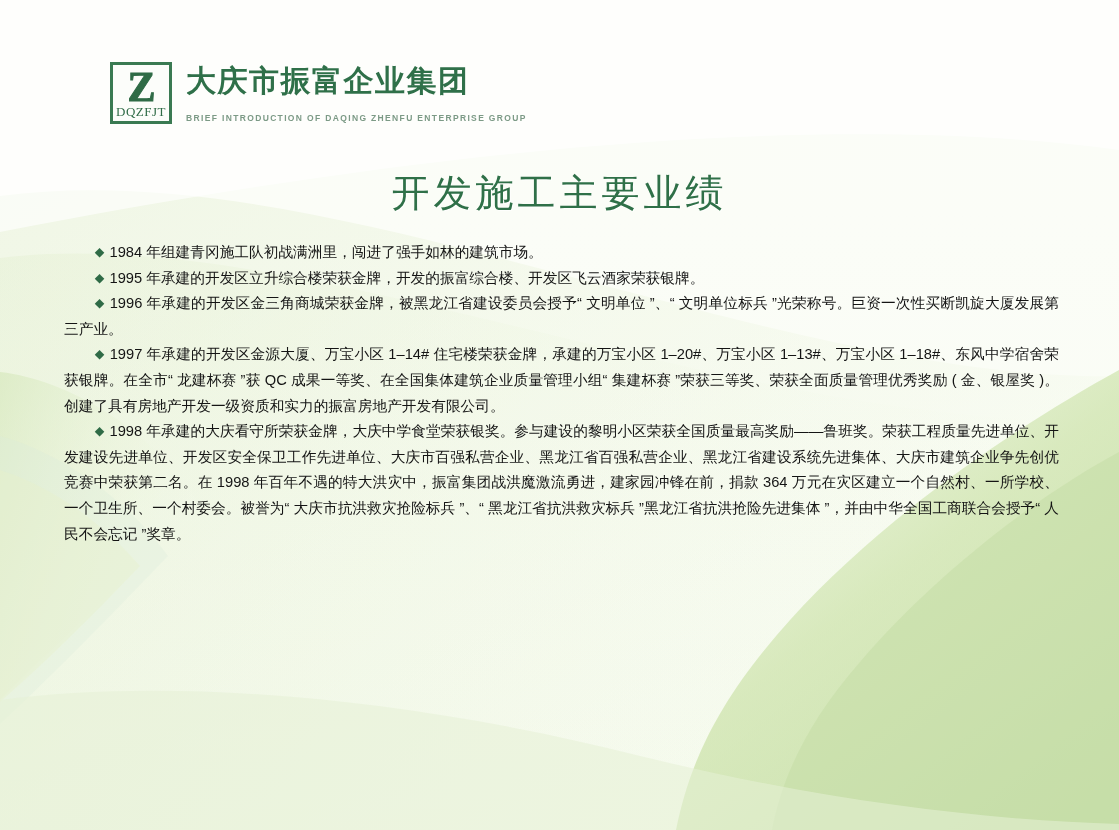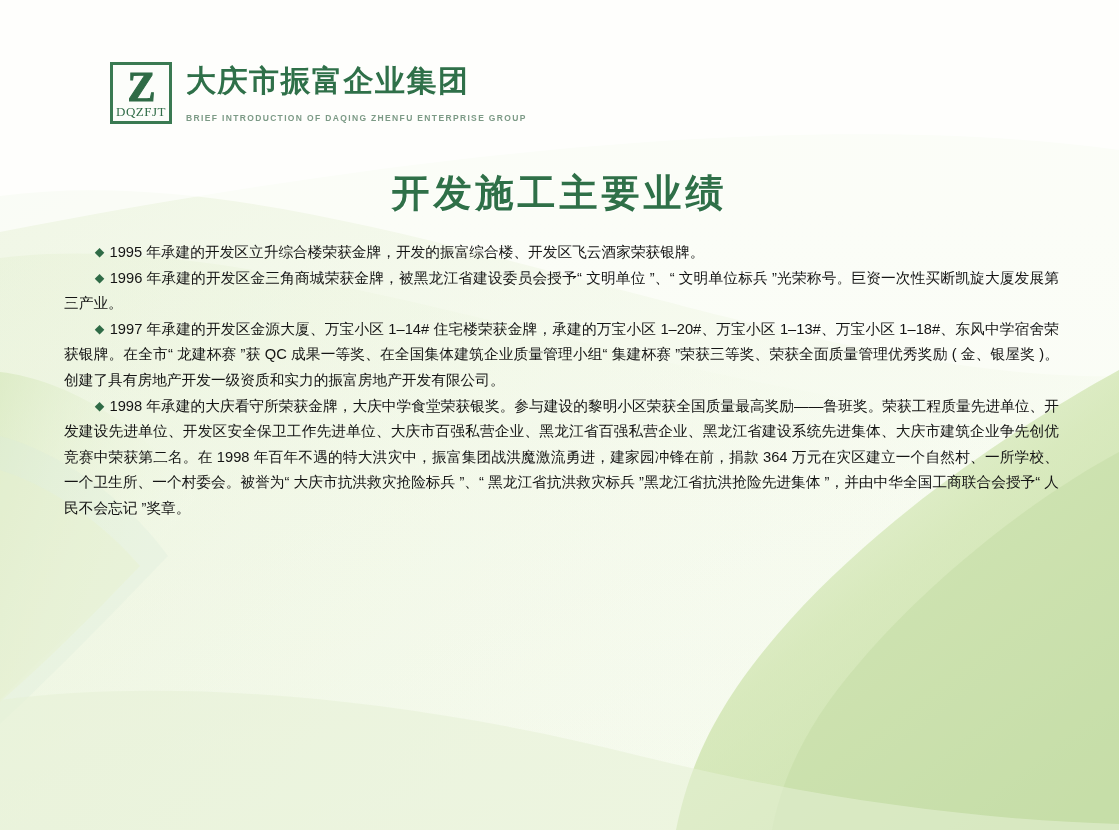--- a/index.html
+++ b/index.html
@@ -55,21 +55,21 @@
   }
   .brand-en{
     font-size:8.5px;font-weight:700;color:#7c9a86;
     letter-spacing:1.35px;line-height:1;margin-top:16px;
   }
 
   
   .doc-title{
     position:absolute;left:0;right:0;top:168px;
     text-align:center;
-    font-size:38px;font-weight:700;
+    font-size:38px;font-weight:400;
     letter-spacing:4px;
     color:#2f7048;
     text-shadow:1px 1px 0 rgba(255,255,255,.7);
   }
 
   
   .content{
     position:absolute;left:64px;top:240px;
     width:995px;
     color:#141414;
@@ -148,19 +148,20 @@
     </div>
     <div class="brand">
       <div class="brand-cn">大庆市振富企业集团</div>
       <div class="brand-en">BRIEF INTRODUCTION OF DAQING ZHENFU ENTERPRISE GROUP</div>
     </div>
   </div>
 
   <div class="doc-title">开发施工主要业绩</div>
 
   <div class="content" id="body-content">
+      <div class="para indent" id="p-1984"><span class="bullet">◆</span><span>1984 年组建青冈施工队初战满洲里，闯进了强手如林的建筑市场。</span></div>
       <div class="para indent" id="p-1995"><span class="bullet">◆</span><span>1995 年承建的开发区立升综合楼荣获金牌，开发的振富综合楼、开发区飞云酒家荣获银牌。</span></div>
       <div class="para indent" id="p-1996"><span class="bullet">◆</span><span>1996 年承建的开发区金三角商城荣获金牌，被黑龙江省建设委员会授予“ 文明单位 ”、“ 文明单位标兵 ”光荣称号。巨资一次性买断凯旋大厦发展第三产业。</span></div>
       <div class="para indent" id="p-1997"><span class="bullet">◆</span><span>1997 年承建的开发区金源大厦、万宝小区 1–14# 住宅楼荣获金牌，承建的万宝小区 1–20#、万宝小区 1–13#、万宝小区 1–18#、东风中学宿舍荣获银牌。在全市“ 龙建杯赛 ”获 QC 成果一等奖、在全国集体建筑企业质量管理小组“ 集建杯赛 ”荣获三等奖、荣获全面质量管理优秀奖励 ( 金、银屋奖 )。创建了具有房地产开发一级资质和实力的振富房地产开发有限公司。</span></div>
       <div class="para indent" id="p-1998"><span class="bullet">◆</span><span>1998 年承建的大庆看守所荣获金牌，大庆中学食堂荣获银奖。参与建设的黎明小区荣获全国质量最高奖励——鲁班奖。荣获工程质量先进单位、开发建设先进单位、开发区安全保卫工作先进单位、大庆市百强私营企业、黑龙江省百强私营企业、黑龙江省建设系统先进集体、大庆市建筑企业争先创优竞赛中荣获第二名。在 1998 年百年不遇的特大洪灾中，振富集团战洪魔激流勇进，建家园冲锋在前，捐款 364 万元在灾区建立一个自然村、一所学校、一个卫生所、一个村委会。被誉为“ 大庆市抗洪救灾抢险标兵 ”、“ 黑龙江省抗洪救灾标兵 ”黑龙江省抗洪抢险先进集体 ”，并由中华全国工商联合会授予“ 人民不会忘记 ”奖章。</span></div>
     </div>
 
 </div>
 
 </body></html>

